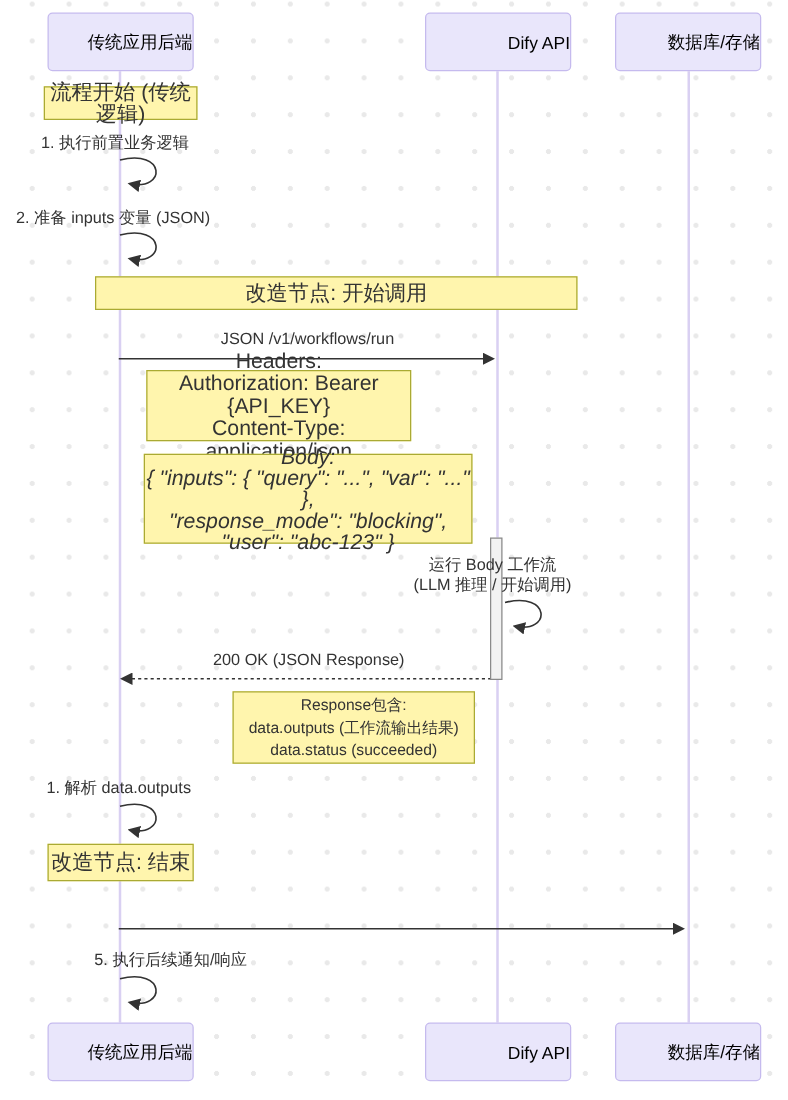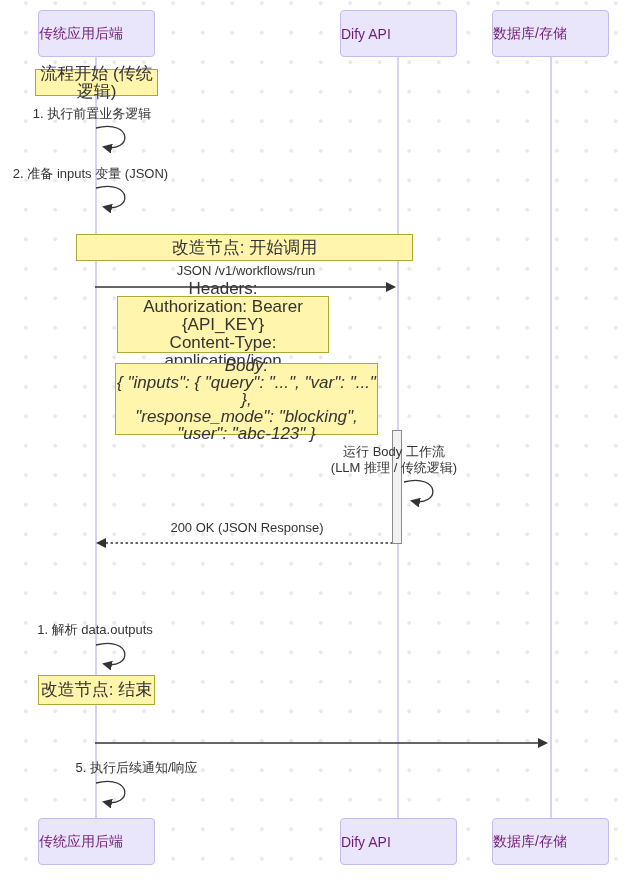--- a/index.html
+++ b/index.html
@@ -7,22 +7,22 @@
     position:relative;width:630px;height:880px;overflow:hidden;
     font-family:"Liberation Sans","DejaVu Sans",sans-serif;color:#333;
     background-color:#ffffff;
     background-image:radial-gradient(#e9e9e9 1.8px, transparent 2.1px);
     background-size:29.5px 29.5px;background-position:11px 18px;
   }
   .lifeline{position:absolute;width:2px;top:57px;height:761px;background:#d9d0f2;z-index:0;}
   .actor{
     position:absolute;width:117px;height:47px;z-index:3;
     background:#e9e6fb;border:1px solid #c5baee;border-radius:4px;
-    display:flex;align-items:center;justify-content:flex-start;
-    font-size:14px;color:#701a75;box-sizing:border-box;
+    display:flex;align-items:center;justify-content:flex-end;
+    font-size:14px;color:#000000;box-sizing:border-box;
   }
   .note{
     position:absolute;z-index:3;background:#fff5ad;border:1px solid #aaaa33;
     box-sizing:border-box;display:flex;flex-direction:column;
     align-items:center;justify-content:center;font-size:17px;color:#333;
     text-align:center;line-height:18px;
   }
   .note.compact{line-height:17px;font-size:17px;font-style:italic;}
   .msg-label{
     position:absolute;z-index:2;font-size:13px;color:#333;text-align:center;
@@ -82,53 +82,58 @@
     <span>Dify API</span>
   </div>
   <div class="actor" style="left:492px;top:818px;">
     <span>数据库/存储</span>
   </div>
 
   <div class="note" style="left:35px;top:69px;width:123px;height:27px;">
     <span>流程开始 (传统逻辑)</span>
   </div>
 
-  <div class="note" style="left:76px;top:234px;width:337px;height:27px;">
+  <div class="note" style="left:76px;top:221px;width:386px;height:27px;">
     <span>改造节点: 开始调用</span>
   </div>
 
   <div class="note" style="left:117px;top:296px;width:212px;height:57px;">
     <div>Headers:</div>
     <div>Authorization: Bearer {API_KEY}</div>
     <div>Content-Type: application/json</div>
   </div>
 
   <div class="note compact" style="left:115px;top:363px;width:263px;height:72px;">
     <div>Body:</div>
     <div>{ "inputs": { "query": "...", "var": "..." },</div>
     <div>"response_mode": "blocking",</div>
     <div>"user": "abc-123" }</div>
   </div>
 
+  <div class="note" style="left:186px;top:553px;width:194px;height:58px;font-size:12.5px;">
+    <div>Response包含:</div>
+    <div>data.outputs (工作流输出结果)</div>
+    <div>data.status (succeeded)</div>
+  </div>
 
   <div class="note" style="left:38px;top:675px;width:117px;height:30px;">
     <span>改造节点: 结束</span>
   </div>
 
   <div class="msg-label" style="left:146px;top:263px;width:200px;">JSON /v1/workflows/run</div>
 
   <div class="msg-label" style="left:147px;top:520px;width:200px;">200 OK (JSON Response)</div>
 
 
   <div class="msg-label" style="left:12px;top:106px;width:160px;">1. 执行前置业务逻辑</div>
 
   <div class="msg-label" style="left:3px;top:166px;width:175px;">2. 准备 inputs 变量 (JSON)</div>
 
   <div class="msg-label" style="left:294px;top:444px;width:200px;">
     <div>运行 Body 工作流</div>
-    <div>(LLM 推理 / 传统逻辑)</div>
+    <div>(LLM 推理 / 开始调用)</div>
   </div>
 
   <div class="msg-label" style="left:15px;top:622px;width:160px;">1. 解析 data.outputs</div>
 
   <div class="msg-label" style="left:18px;top:760px;width:175px;padding-left:31px;">5. 执行后续通知/响应</div>
 
 </div>
 
 </body></html>

